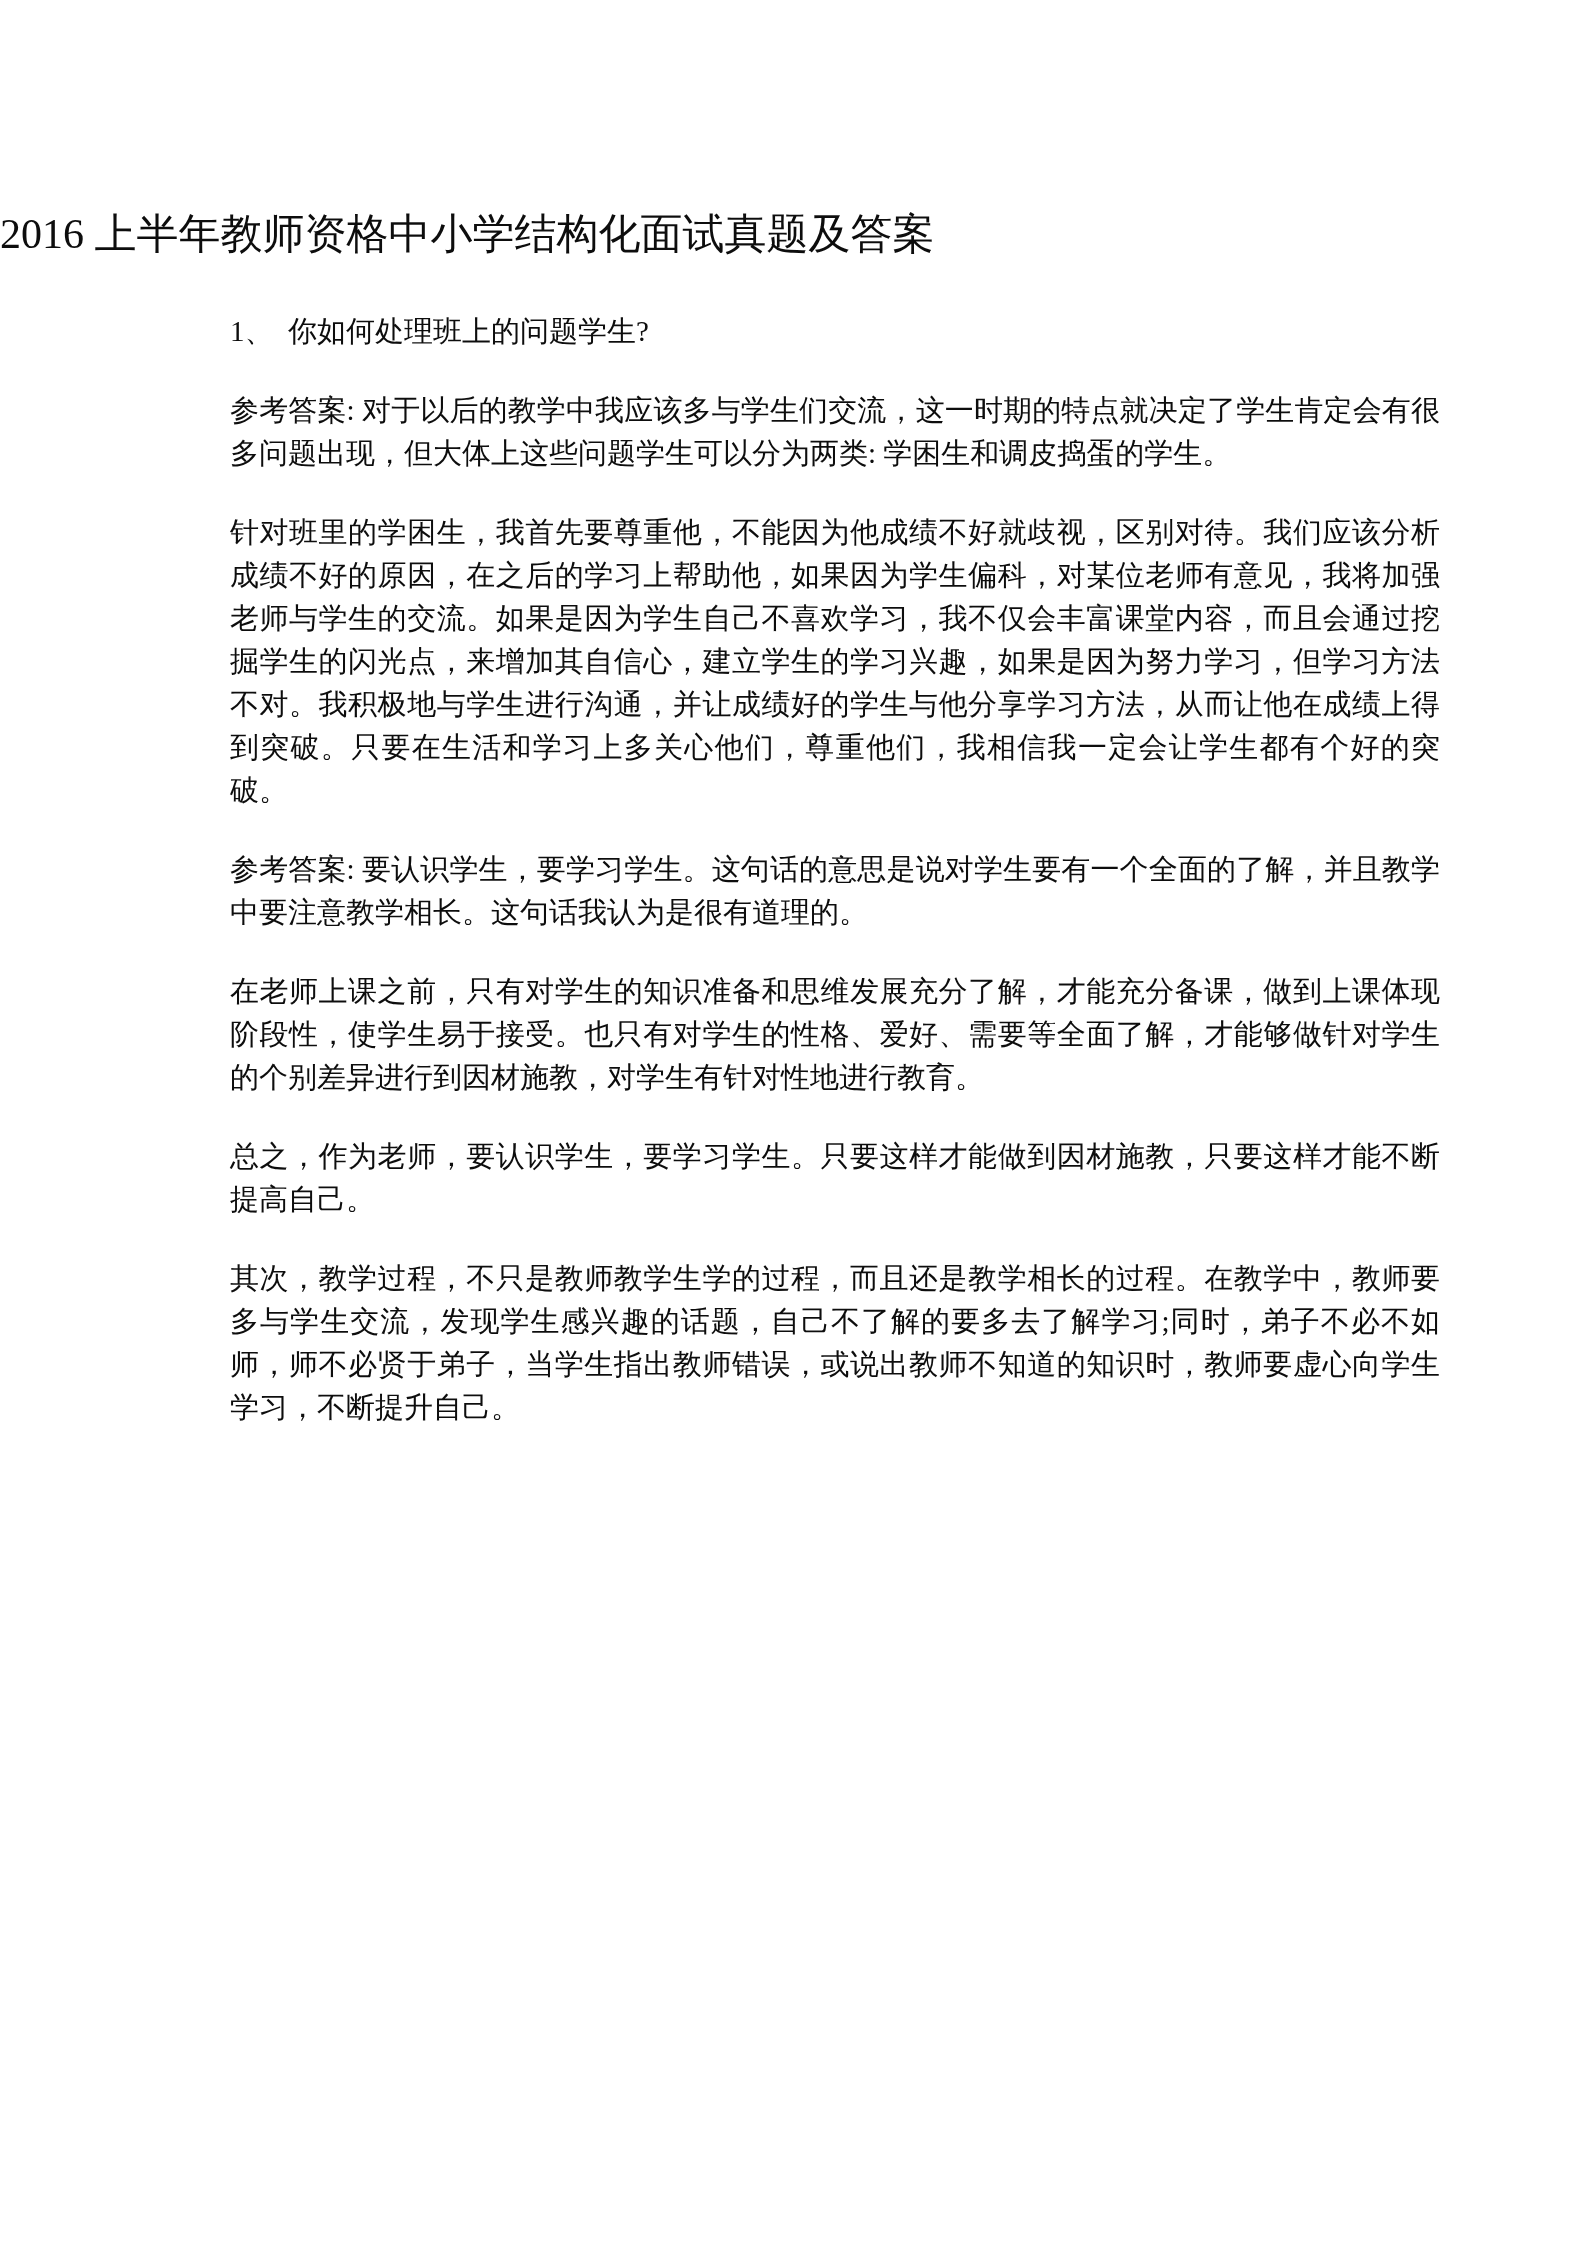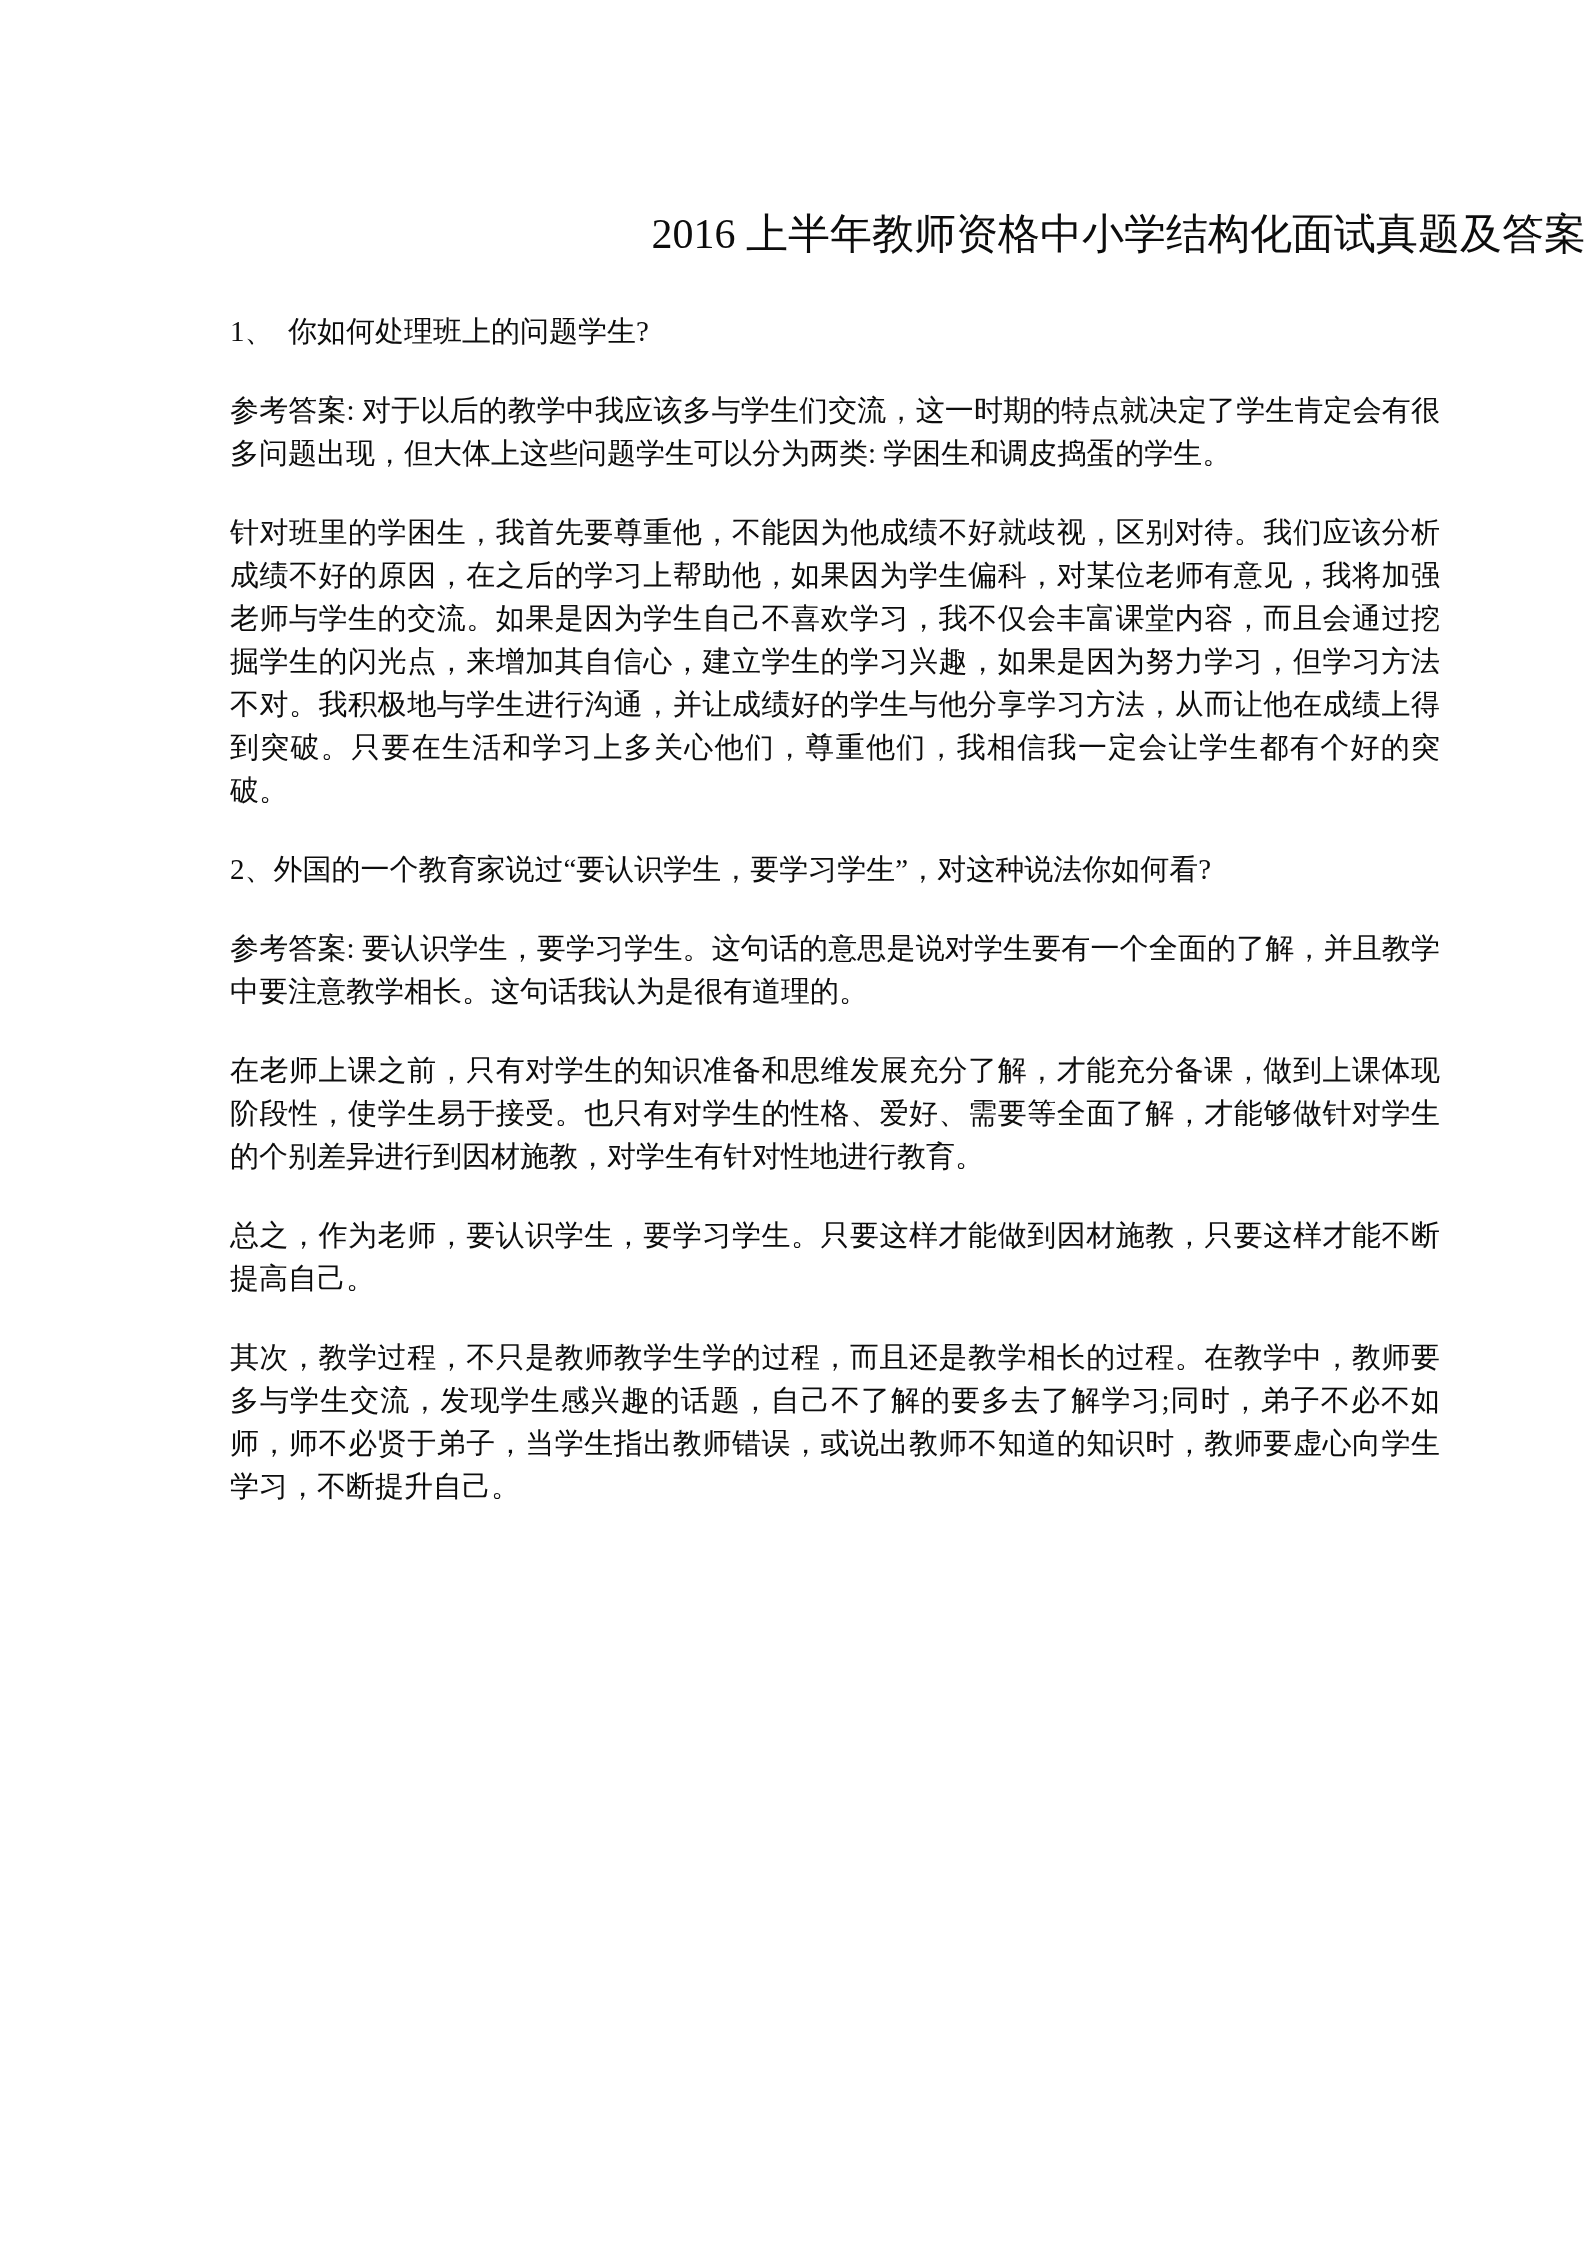--- a/index.html
+++ b/index.html
@@ -21,39 +21,38 @@
     font-family: "Liberation Serif", "DejaVu Serif", serif;
     font-size: 29px;
     line-height: 43px;
     color: #0d0d0d;
     text-align: justify;
   }
   .doc-title {
     font-size: 42px;
     font-weight: 400;
     line-height: 52px;
-    text-align: right;
+    text-align: left;
     margin: 0 -146px 50px -230px; 
     color: #0d0d0d;
   }
   .q, .para {
     margin: 36px 0 0 0;
   }
   .q.first {
     margin-top: 16px;
   }
 </style>
 </head>
 <body>
 
 <div class="page">
   <h1 class="doc-title">2016 上半年教师资格中小学结构化面试真题及答案</h1>
 
   <p class="q first">1、 你如何处理班上的问题学生?</p>
   <p class="para">参考答案: 对于以后的教学中我应该多与学生们交流，这一时期的特点就决定了学生肯定会有很多问题出现，但大体上这些问题学生可以分为两类: 学困生和调皮捣蛋的学生。</p>
   <p class="para">针对班里的学困生，我首先要尊重他，不能因为他成绩不好就歧视，区别对待。我们应该分析成绩不好的原因，在之后的学习上帮助他，如果因为学生偏科，对某位老师有意见，我将加强老师与学生的交流。如果是因为学生自己不喜欢学习，我不仅会丰富课堂内容，而且会通过挖掘学生的闪光点，来增加其自信心，建立学生的学习兴趣，如果是因为努力学习，但学习方法不对。我积极地与学生进行沟通，并让成绩好的学生与他分享学习方法，从而让他在成绩上得到突破。只要在生活和学习上多关心他们，尊重他们，我相信我一定会让学生都有个好的突破。</p>
 
-  <p class="q">2、外国的一个教育家说过“要认识学生，要学习学生”，对这种说法你如何看?</p>
   <p class="para">参考答案: 要认识学生，要学习学生。这句话的意思是说对学生要有一个全面的了解，并且教学中要注意教学相长。这句话我认为是很有道理的。</p>
   <p class="para">在老师上课之前，只有对学生的知识准备和思维发展充分了解，才能充分备课，做到上课体现阶段性，使学生易于接受。也只有对学生的性格、爱好、需要等全面了解，才能够做针对学生的个别差异进行到因材施教，对学生有针对性地进行教育。</p>
   <p class="para">总之，作为老师，要认识学生，要学习学生。只要这样才能做到因材施教，只要这样才能不断提高自己。</p>
   <p class="para">其次，教学过程，不只是教师教学生学的过程，而且还是教学相长的过程。在教学中，教师要多与学生交流，发现学生感兴趣的话题，自己不了解的要多去了解学习;同时，弟子不必不如师，师不必贤于弟子，当学生指出教师错误，或说出教师不知道的知识时，教师要虚心向学生学习，不断提升自己。</p>
 </div>
 
 </body></html>

